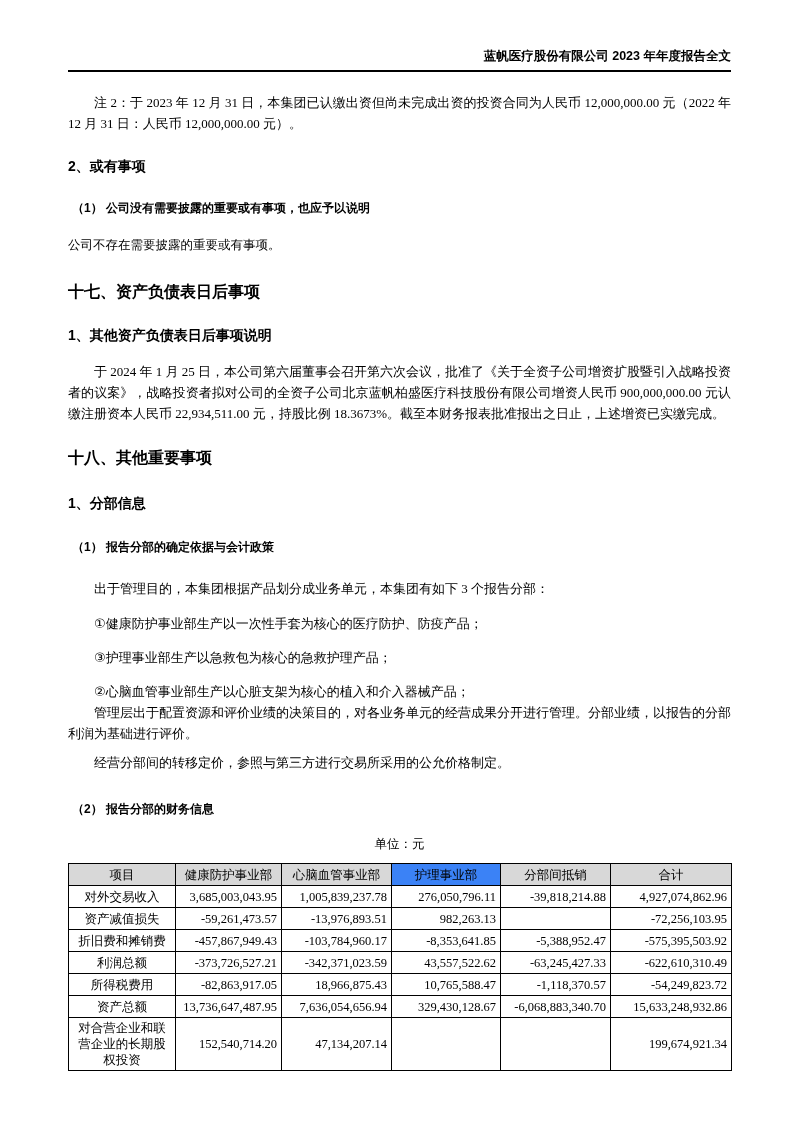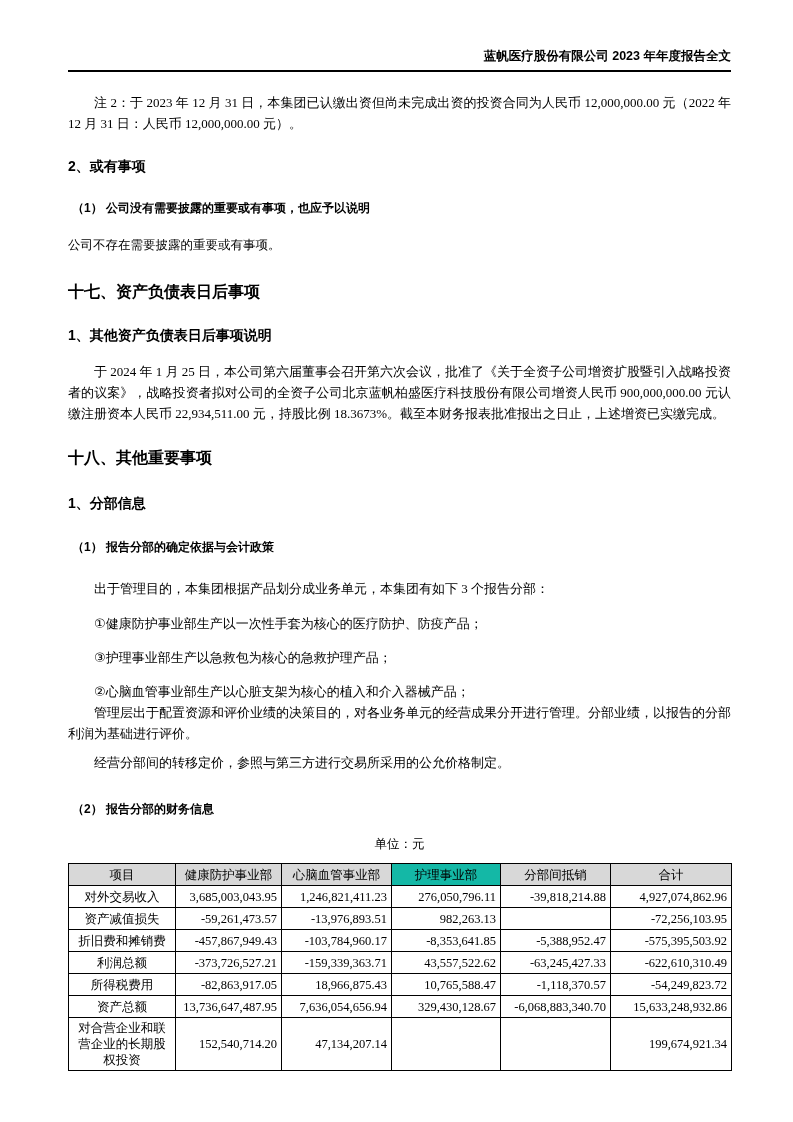--- a/index.html
+++ b/index.html
@@ -40,21 +40,21 @@
   table.seg col.c0{width:107px;} table.seg col.c1{width:106px;}
   table.seg col.c2{width:110px;} table.seg col.c3{width:109px;}
   table.seg col.c4{width:110px;} table.seg col.c5{width:121px;}
   table.seg th, table.seg td{
     border:1px solid #000;padding:2px 4px;line-height:16px;height:17px;
     overflow:hidden;
   }
   table.seg th{
     background:var(--th-bg,#d8d8d8);font-weight:normal;text-align:center;
   }
-  table.seg th.nofill{background:#14b8a6;}
+  table.seg th.nofill{background:#3b82f6;}
   table.seg td.item{text-align:center;}
   table.seg td.num{text-align:right;}
 </style>
 </head>
 <body>
 
 <div class="page">
 
   <div class="report-header">蓝帆医疗股份有限公司 2023 年年度报告全文</div>
 
@@ -110,21 +110,21 @@
           <th>心脑血管事业部</th>
           <th class="nofill">护理事业部</th>
           <th>分部间抵销</th>
           <th>合计</th>
         </tr>
     </thead>
     <tbody>
         <tr>
           <td class="item">对外交易收入</td>
           <td class="num">3,685,003,043.95</td>
-          <td class="num">1,246,821,411.23</td>
+          <td class="num">1,005,839,237.78</td>
           <td class="num">276,050,796.11</td>
           <td class="num">-39,818,214.88</td>
           <td class="num">4,927,074,862.96</td>
         </tr>
         <tr>
           <td class="item">资产减值损失</td>
           <td class="num">-59,261,473.57</td>
           <td class="num">-13,976,893.51</td>
           <td class="num">982,263.13</td>
           <td class="num"></td>
@@ -134,21 +134,21 @@
           <td class="item">折旧费和摊销费</td>
           <td class="num">-457,867,949.43</td>
           <td class="num">-103,784,960.17</td>
           <td class="num">-8,353,641.85</td>
           <td class="num">-5,388,952.47</td>
           <td class="num">-575,395,503.92</td>
         </tr>
         <tr>
           <td class="item">利润总额</td>
           <td class="num">-373,726,527.21</td>
-          <td class="num">-159,339,363.71</td>
+          <td class="num">-342,371,023.59</td>
           <td class="num">43,557,522.62</td>
           <td class="num">-63,245,427.33</td>
           <td class="num">-622,610,310.49</td>
         </tr>
         <tr>
           <td class="item">所得税费用</td>
           <td class="num">-82,863,917.05</td>
           <td class="num">18,966,875.43</td>
           <td class="num">10,765,588.47</td>
           <td class="num">-1,118,370.57</td>

